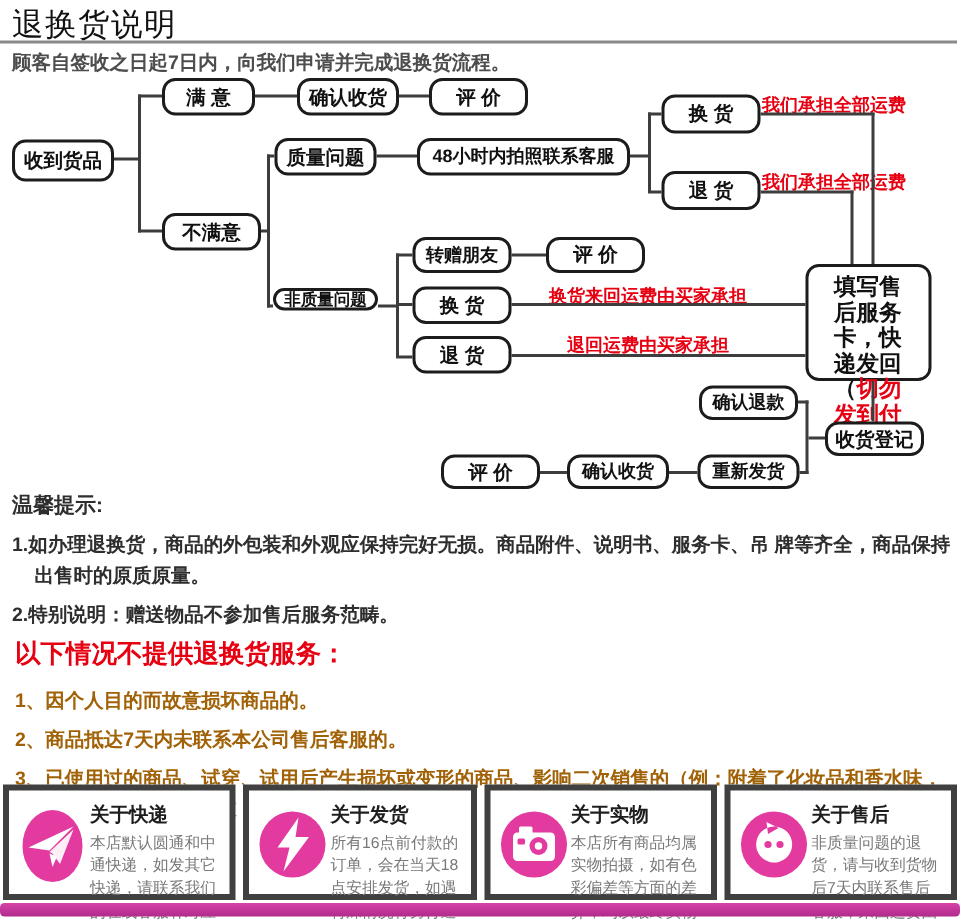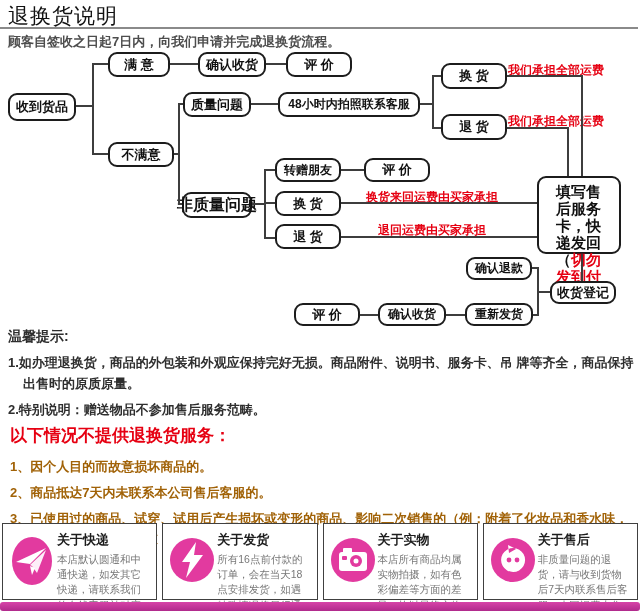--- a/index.html
+++ b/index.html
@@ -25,21 +25,21 @@
             padding-left:15px;text-indent:-15px;}
   
   .ns{position:absolute;left:10px;top:424px;width:624px;}
   .ns-title{margin:0 0 10px 0;font-size:17px;font-weight:bold;color:#e60012;}
   .ns-item{margin:0 0 5px 0;font-size:13px;font-weight:bold;color:#a16207;line-height:1.6;
            padding-left:18px;text-indent:-18px;}
   .watermark{position:absolute;left:296px;top:424px;font-family:"DejaVu Serif","Liberation Serif",serif;
              font-size:30px;color:#a76fc9;letter-spacing:5px;white-space:nowrap;}
   
   .cards{position:absolute;left:2px;top:523px;width:636px;display:flex;gap:5px;}
-  .card{flex:1;box-sizing:border-box;border:1px solid #404040;background:#fff;height:77px;
+  .card{flex:1;box-sizing:border-box;border:4px solid #404040;background:#fff;height:77px;
         display:flex;align-items:flex-start;padding:7px 5px 6px 4px;}
   .card-icon{flex:0 0 50px;display:flex;justify-content:center;padding-top:4px;}
   .card-text{flex:1;min-width:0;}
   .card-title{font-size:13px;font-weight:bold;color:#1d1d1d;margin:0 0 3px 0;}
   .card-body{font-size:10.5px;color:#787878;line-height:1.45;margin:0;}
   .bar{position:absolute;left:0;top:602px;width:640px;height:9px;border-radius:3px;
        background:linear-gradient(#d743a8,#b02a8c);}
 </style>
 </head>
 <body>
@@ -52,21 +52,21 @@
 
   <div class="node" style="left:8px;top:93px;width:68px;height:28px">收到货品</div>
   <div class="node" style="left:108px;top:52px;width:62px;height:25px">满 意</div>
   <div class="node" style="left:198px;top:52px;width:68px;height:25px">确认收货</div>
   <div class="node" style="left:286px;top:52px;width:66px;height:25px">评 价</div>
   <div class="node" style="left:183px;top:92px;width:68px;height:25px">质量问题</div>
   <div class="node" style="left:278px;top:92px;width:142px;height:25px;font-size:12px">48小时内拍照联系客服</div>
   <div class="node" style="left:441px;top:63px;width:66px;height:26px">换 货</div>
   <div class="node" style="left:441px;top:114px;width:66px;height:26px">退 货</div>
   <div class="node" style="left:108px;top:142px;width:66px;height:25px">不满意</div>
-  <div class="node" style="left:182px;top:192px;width:70px;height:26px;font-size:16px">非质量问题</div>
+  <div class="node" style="left:182px;top:192px;width:70px;height:15px;font-size:11px">非质量问题</div>
   <div class="node" style="left:275px;top:158px;width:66px;height:24px;font-size:12px">转赠朋友</div>
   <div class="node" style="left:364px;top:158px;width:66px;height:24px">评 价</div>
   <div class="node" style="left:275px;top:191px;width:66px;height:25px">换 货</div>
   <div class="node" style="left:275px;top:224px;width:66px;height:25px">退 货</div>
   <div class="node svc" style="left:537px;top:176px;width:84px;height:78px"><span>填写售后服务卡，快递发回（</span><span class="red">切勿发到付件！）</span></div>
   <div class="node" style="left:466px;top:257px;width:66px;height:23px;font-size:12px">确认退款</div>
   <div class="node" style="left:550px;top:281px;width:66px;height:23px">收货登记</div>
   <div class="node" style="left:294px;top:303px;width:66px;height:23px">评 价</div>
   <div class="node" style="left:378px;top:303px;width:68px;height:23px;font-size:12px">确认收货</div>
   <div class="node" style="left:465px;top:303px;width:68px;height:23px;font-size:12px">重新发货</div>

